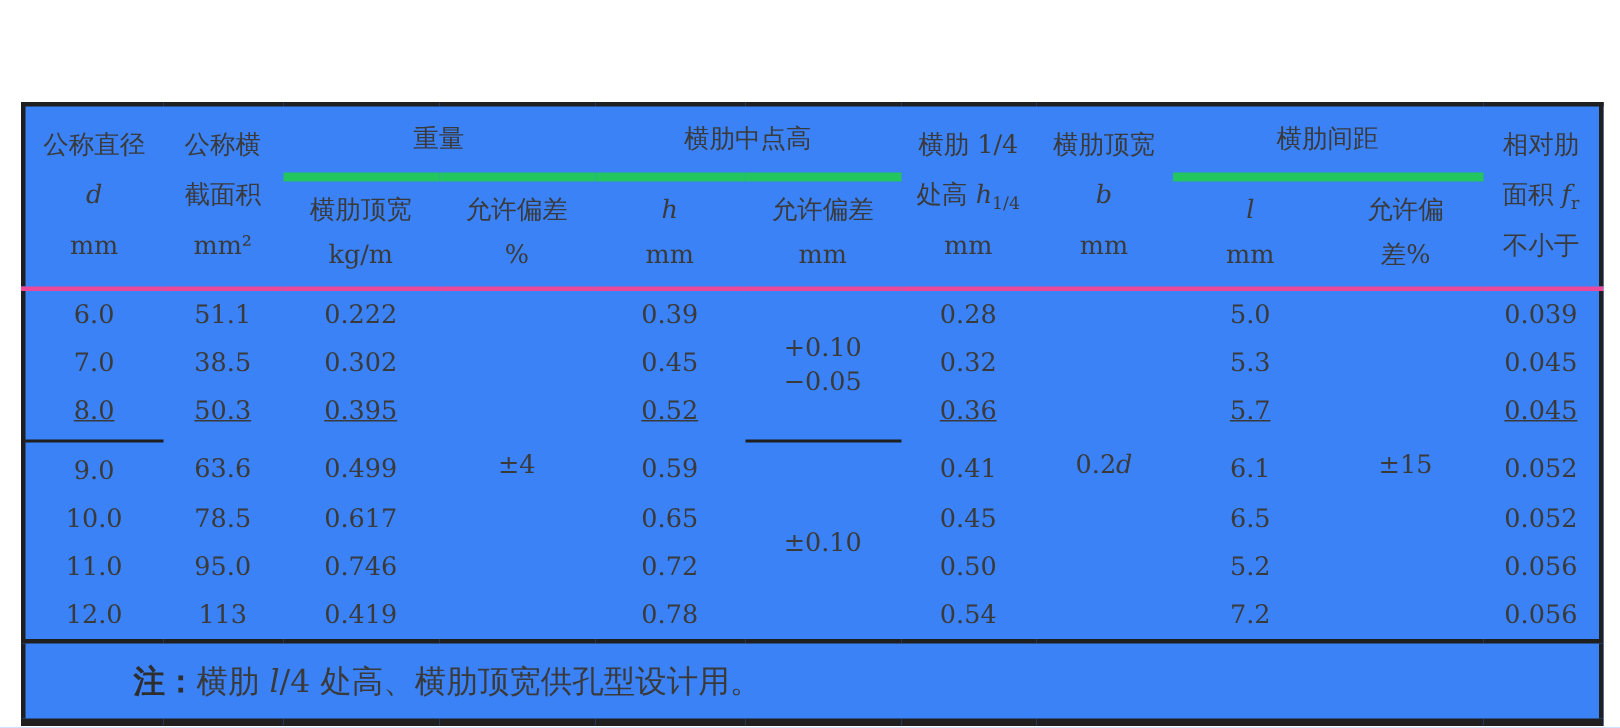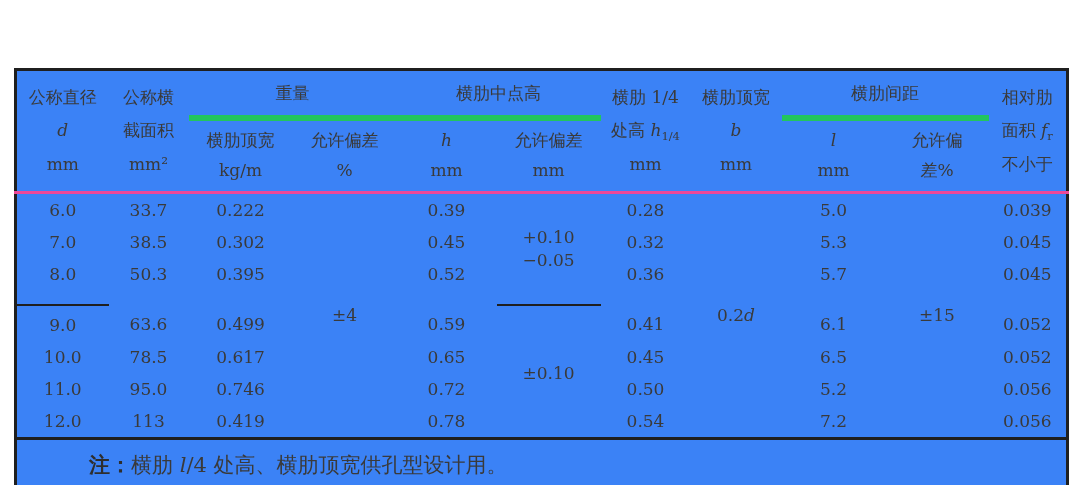--- a/index.html
+++ b/index.html
@@ -52,21 +52,21 @@
   
   thead tr.grp-row th{ height:44px; }
   thead tr.sub-row th{ height:70px; line-height:1.75; }
   thead th.span-head{ line-height:1.95; }
   thead th.grp{ border-bottom:6px solid #22c55e; }
 
   
   tbody tr.r0 > td{ border-top:3px solid #ec4899; }
 
   tbody td{ height:32px; }
-  tbody tr.r2 > td{ padding-bottom:14px; }
+  tbody tr.r2 > td{ padding-bottom:3px;text-decoration:underline; }
   tbody tr.r3 > td{ padding-top:3px; }
   td.split-bottom{ border-bottom:2px solid #1f1f1f; }
 
   .dev2line{ line-height:1.95; }
 
   i.sym{ font-style:italic; font-family:"DejaVu Serif","Liberation Serif",serif; }
   sub{ font-size:0.68em; }
 
   tr.note-row > td{
     border-top:3px solid #1f1f1f;
@@ -153,21 +153,21 @@
         <th class="bl2">
           <span>允许偏</span><br>
           <span>差%</span>
         </th>
       </tr>
     </thead>
 
     <tbody>
       <tr class="r0">
         <td>6.0</td>
-        <td class="bl3">33.7</td>
+        <td class="bl3">51.1</td>
         <td class="bl3">0.222</td>
         <td class="bl2" rowspan="7">±4</td>
         <td class="bl3">0.39</td>
         <td class="bl2 split-bottom dev2line" rowspan="3">
           <span>+0.10</span><br>
           <span>−0.05</span>
         </td>
         <td class="bl3">0.28</td>
         <td class="bl3" rowspan="7">
           <span>0.2</span><i class="sym">d</i>

